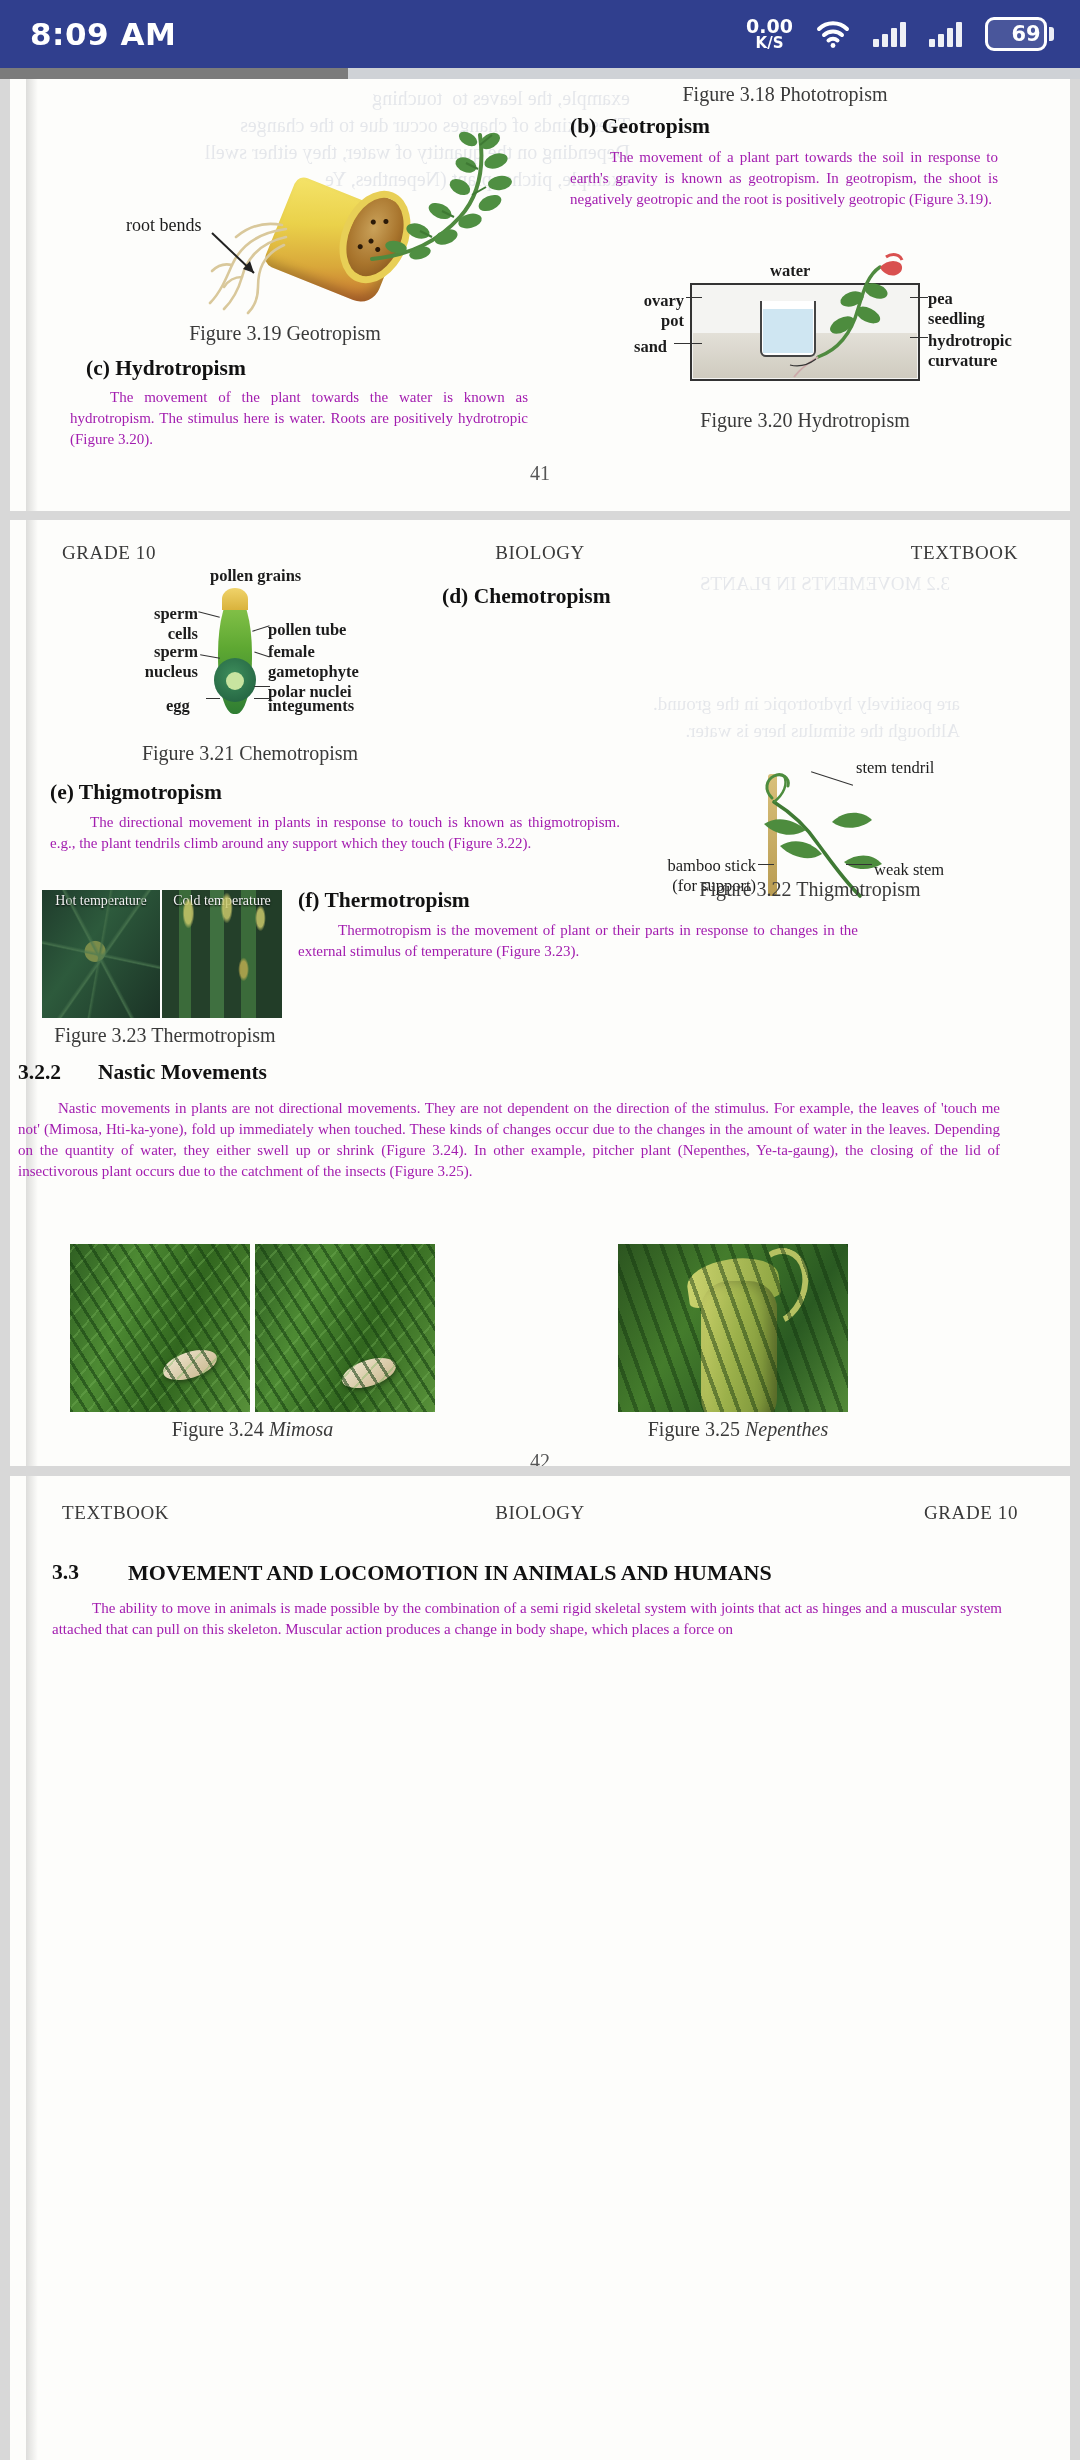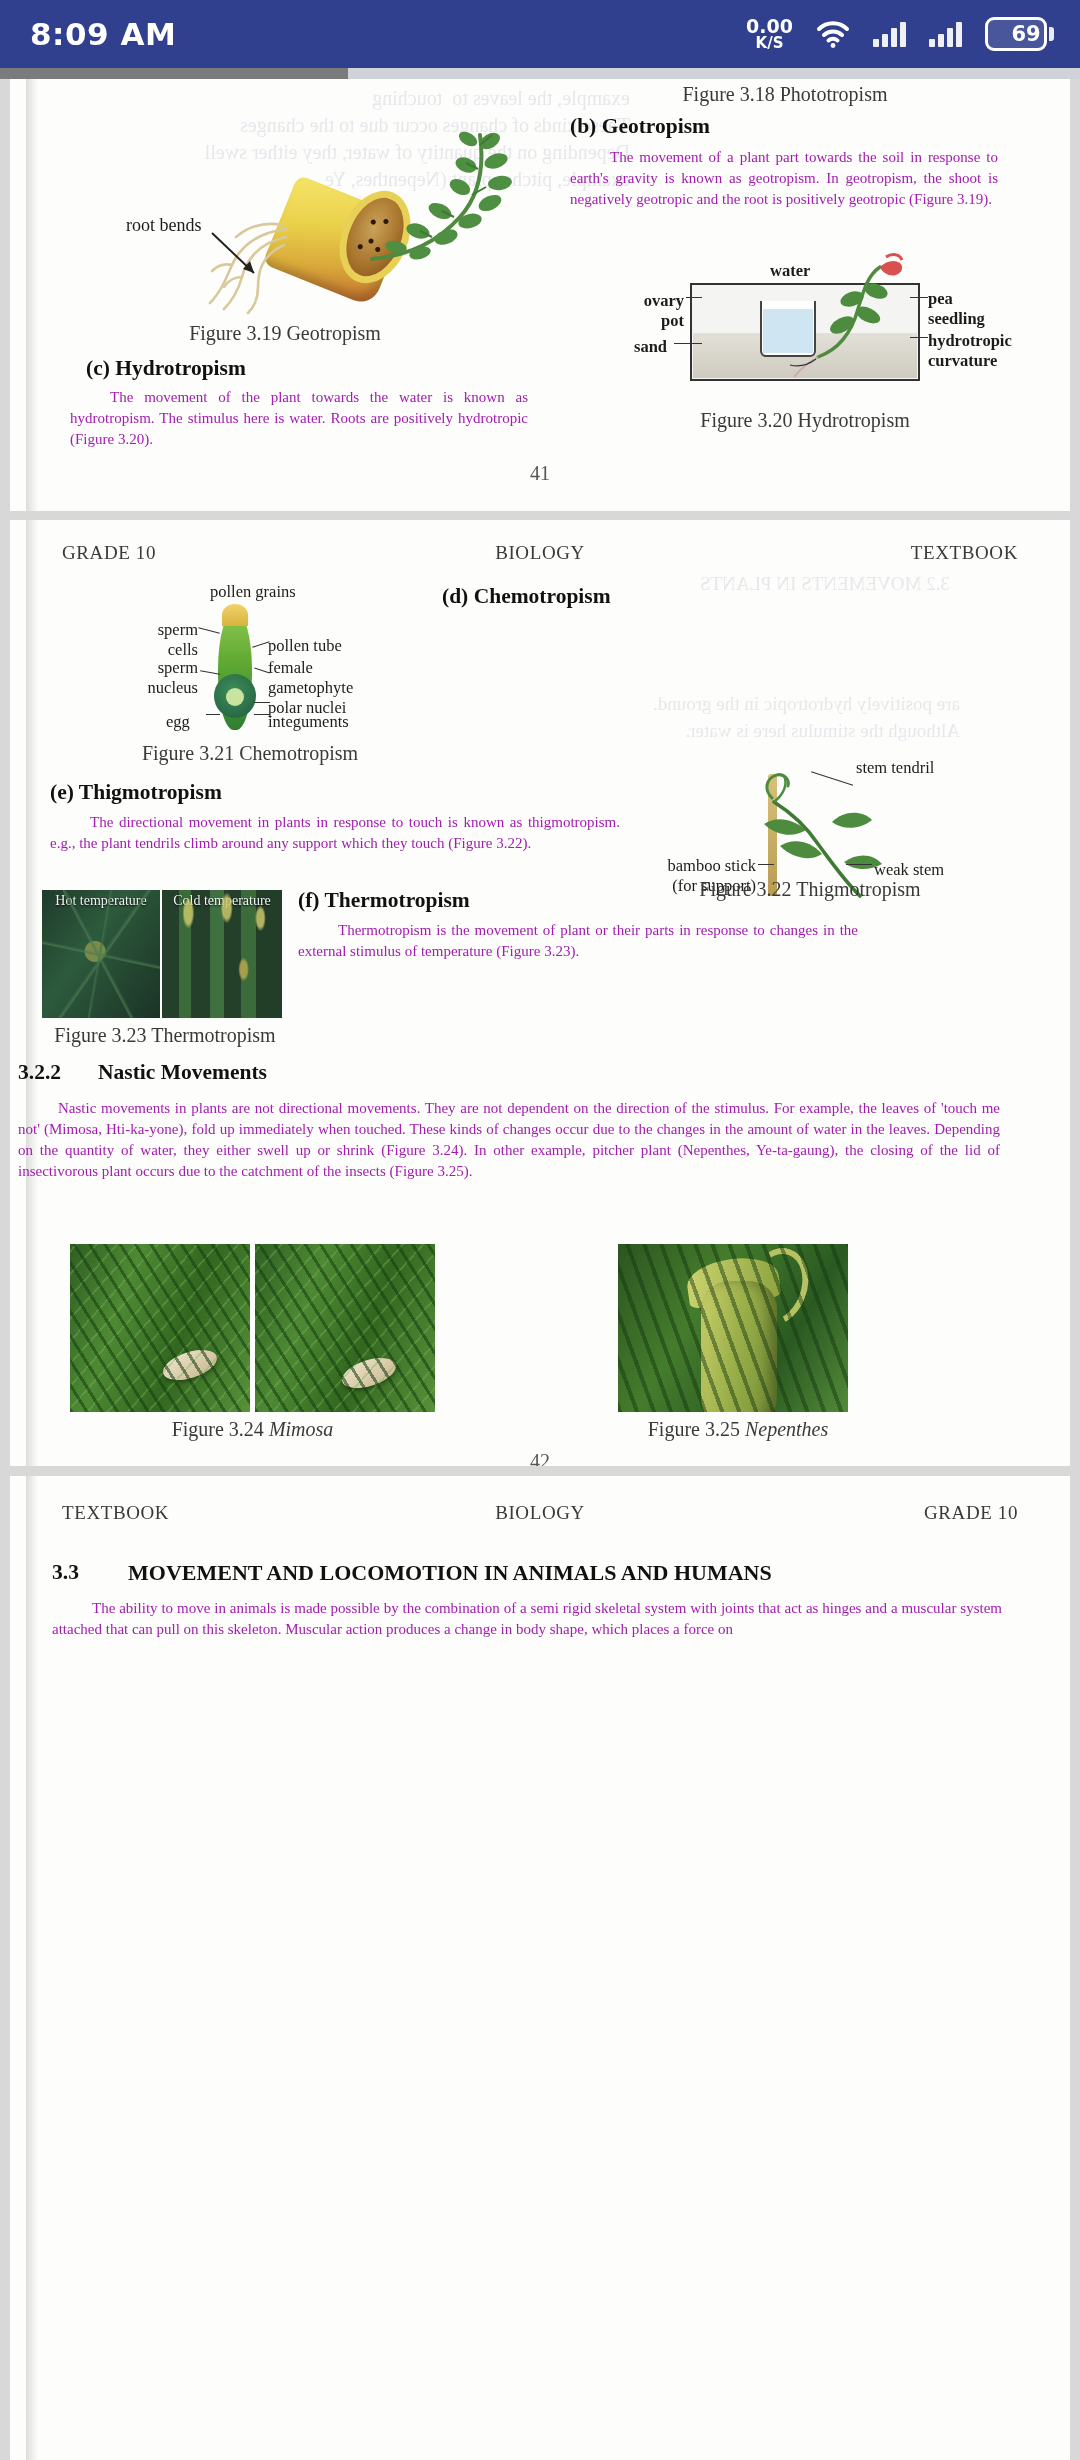--- a/index.html
+++ b/index.html
@@ -444,21 +444,21 @@
       <div class="runhead" style="top:22px;">
         <span>GRADE 10</span>
         <span class="mid">BIOLOGY</span>
         <span>TEXTBOOK</span>
       </div>
 
       <div class="ghost" style="left:610px; top:50px; width:330px; font-size:19px;">3.2 MOVEMENTS IN PLANTS</div>
       <div class="ghost" style="left:430px; top:170px; width:520px; font-size:19px;">are positively hydrotropic in the ground.
 Although the stimulus here is water.</div>
 
-      <div style="position:absolute; left:60px; top:68px; width:380px; height:150px;">
+      <div style="position:absolute; left:60px; top:52px; width:380px; height:150px;font-weight:bold;">
         <div class="ov" style="left:148px; top:22px; width:34px; height:120px; border-radius:50% 50% 46% 46%;"></div>
         <div style="position:absolute; left:152px; top:16px; width:26px; height:22px; border-radius:50% 50% 0 0; background:linear-gradient(#f0d36a,#d9b23c);"></div>
         <div style="position:absolute; left:144px; top:86px; width:42px; height:44px; border-radius:50%; background:radial-gradient(circle at 45% 40%, #3e8e5c, #1e5b3c);"></div>
         <div style="position:absolute; left:156px; top:100px; width:18px; height:18px; border-radius:50%; background:#c8e4a0;"></div>
 
         <div class="lbl" style="left:140px; top:-6px;">pollen grains</div>
         <div class="lbl" style="left:62px; top:32px; text-align:right; width:66px; white-space:pre-line; line-height:20px;">sperm
 cells</div>
         <div class="lbl" style="left:198px; top:48px;">pollen tube</div>
         <div class="lbl" style="left:48px; top:70px; text-align:right; width:80px; white-space:pre-line; line-height:20px;">sperm

